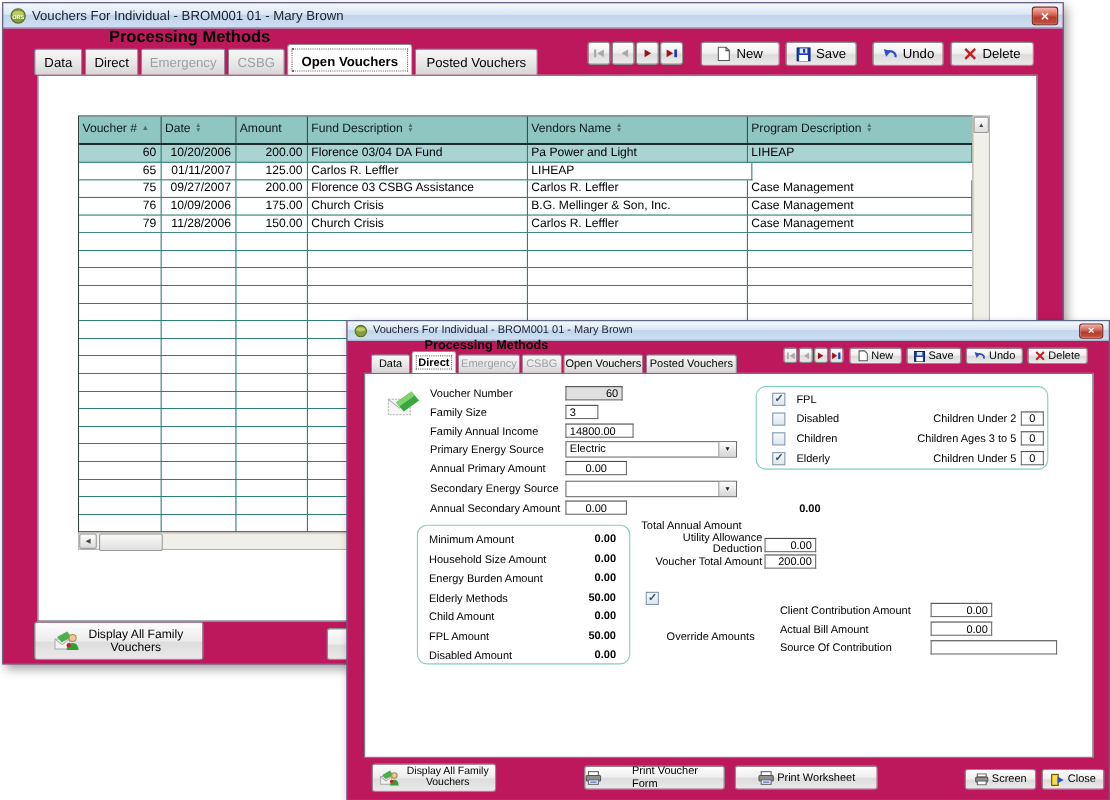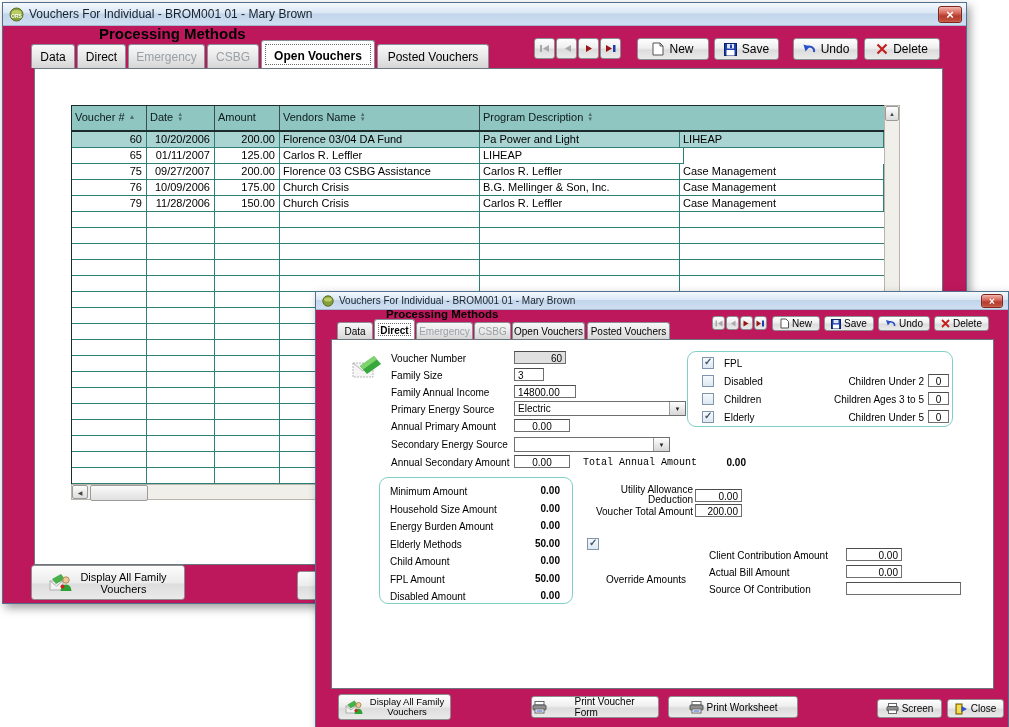--- a/index.html
+++ b/index.html
@@ -177,20 +177,27 @@
           <span>Date</span>
           <span class="sortmark both">
             <i>▲</i>
             <i>▼</i>
           </span>
         </div>
       <div class="th c2">
           <span>Amount</span>
           <span class="sortmark"></span>
         </div>
+      <div class="th c3">
+          <span>Fund Description</span>
+          <span class="sortmark both">
+            <i>▲</i>
+            <i>▼</i>
+          </span>
+        </div>
       <div class="th c4">
           <span>Vendors Name</span>
           <span class="sortmark both">
             <i>▲</i>
             <i>▼</i>
           </span>
         </div>
       <div class="th c5">
           <span>Program Description</span>
           <span class="sortmark both">
@@ -353,34 +360,34 @@
       </svg>
   </span>
 
   <span class="flab" style="left:75px; top:61px;">Voucher Number</span>
   <div class="fld ro r" style="left:198px; top:59px; width:52px;">60</div>
   <span class="flab" style="left:75px; top:78px;">Family Size</span>
   <div class="fld" style="left:198px; top:76px; width:30px;">3</div>
   <span class="flab" style="left:75px; top:95px;">Family Annual Income</span>
   <div class="fld" style="left:198px; top:93px; width:62px;">14800.00</div>
   <span class="flab" style="left:75px; top:112px;">Primary Energy Source</span>
-  <div class="dd" style="left:198px; top:109px; width:172px;">
+  <div class="dd" style="left:198px; top:109px; width:156px;">
     <span class="ddval">Electric</span>
     <span class="ddbtn">▼</span>
   </div>
   <span class="flab" style="left:75px; top:129px;">Annual Primary Amount</span>
   <div class="fld c" style="left:198px; top:127px; width:56px;">0.00</div>
   <span class="flab" style="left:75px; top:147px;">Secondary Energy Source</span>
   <div class="dd" style="left:198px; top:145px; width:156px;">
     <span class="ddval"></span>
     <span class="ddbtn">▼</span>
   </div>
   <span class="flab" style="left:75px; top:165px;">Annual Secondary Amount</span>
   <div class="fld c" style="left:198px; top:163px; width:56px;">0.00</div>
-  <span class="flab" style="left:267px; top:165px;font-family:Liberation Mono, monospace;">Total Annual Amount</span>
+  <span class="flab" style="left:267px; top:181px;">Total Annual Amount</span>
   <span class="bval" style="left:385px; top:165px; width:45px;">0.00</span>
 
   <div class="gbox" style="left:371px; top:59px; width:264px; height:74px;">
     <div class="cb checked" style="left:14px; top:5px;"></div>
     <span class="flab" style="left:36px; top:6px;">FPL</span>
     <div class="cb" style="left:14px; top:23px;"></div>
     <span class="flab" style="left:36px; top:24px;">Disabled</span>
     <div class="cb" style="left:14px; top:41px;"></div>
     <span class="flab" style="left:36px; top:42px;">Children</span>
     <div class="cb checked" style="left:14px; top:59px;"></div>

